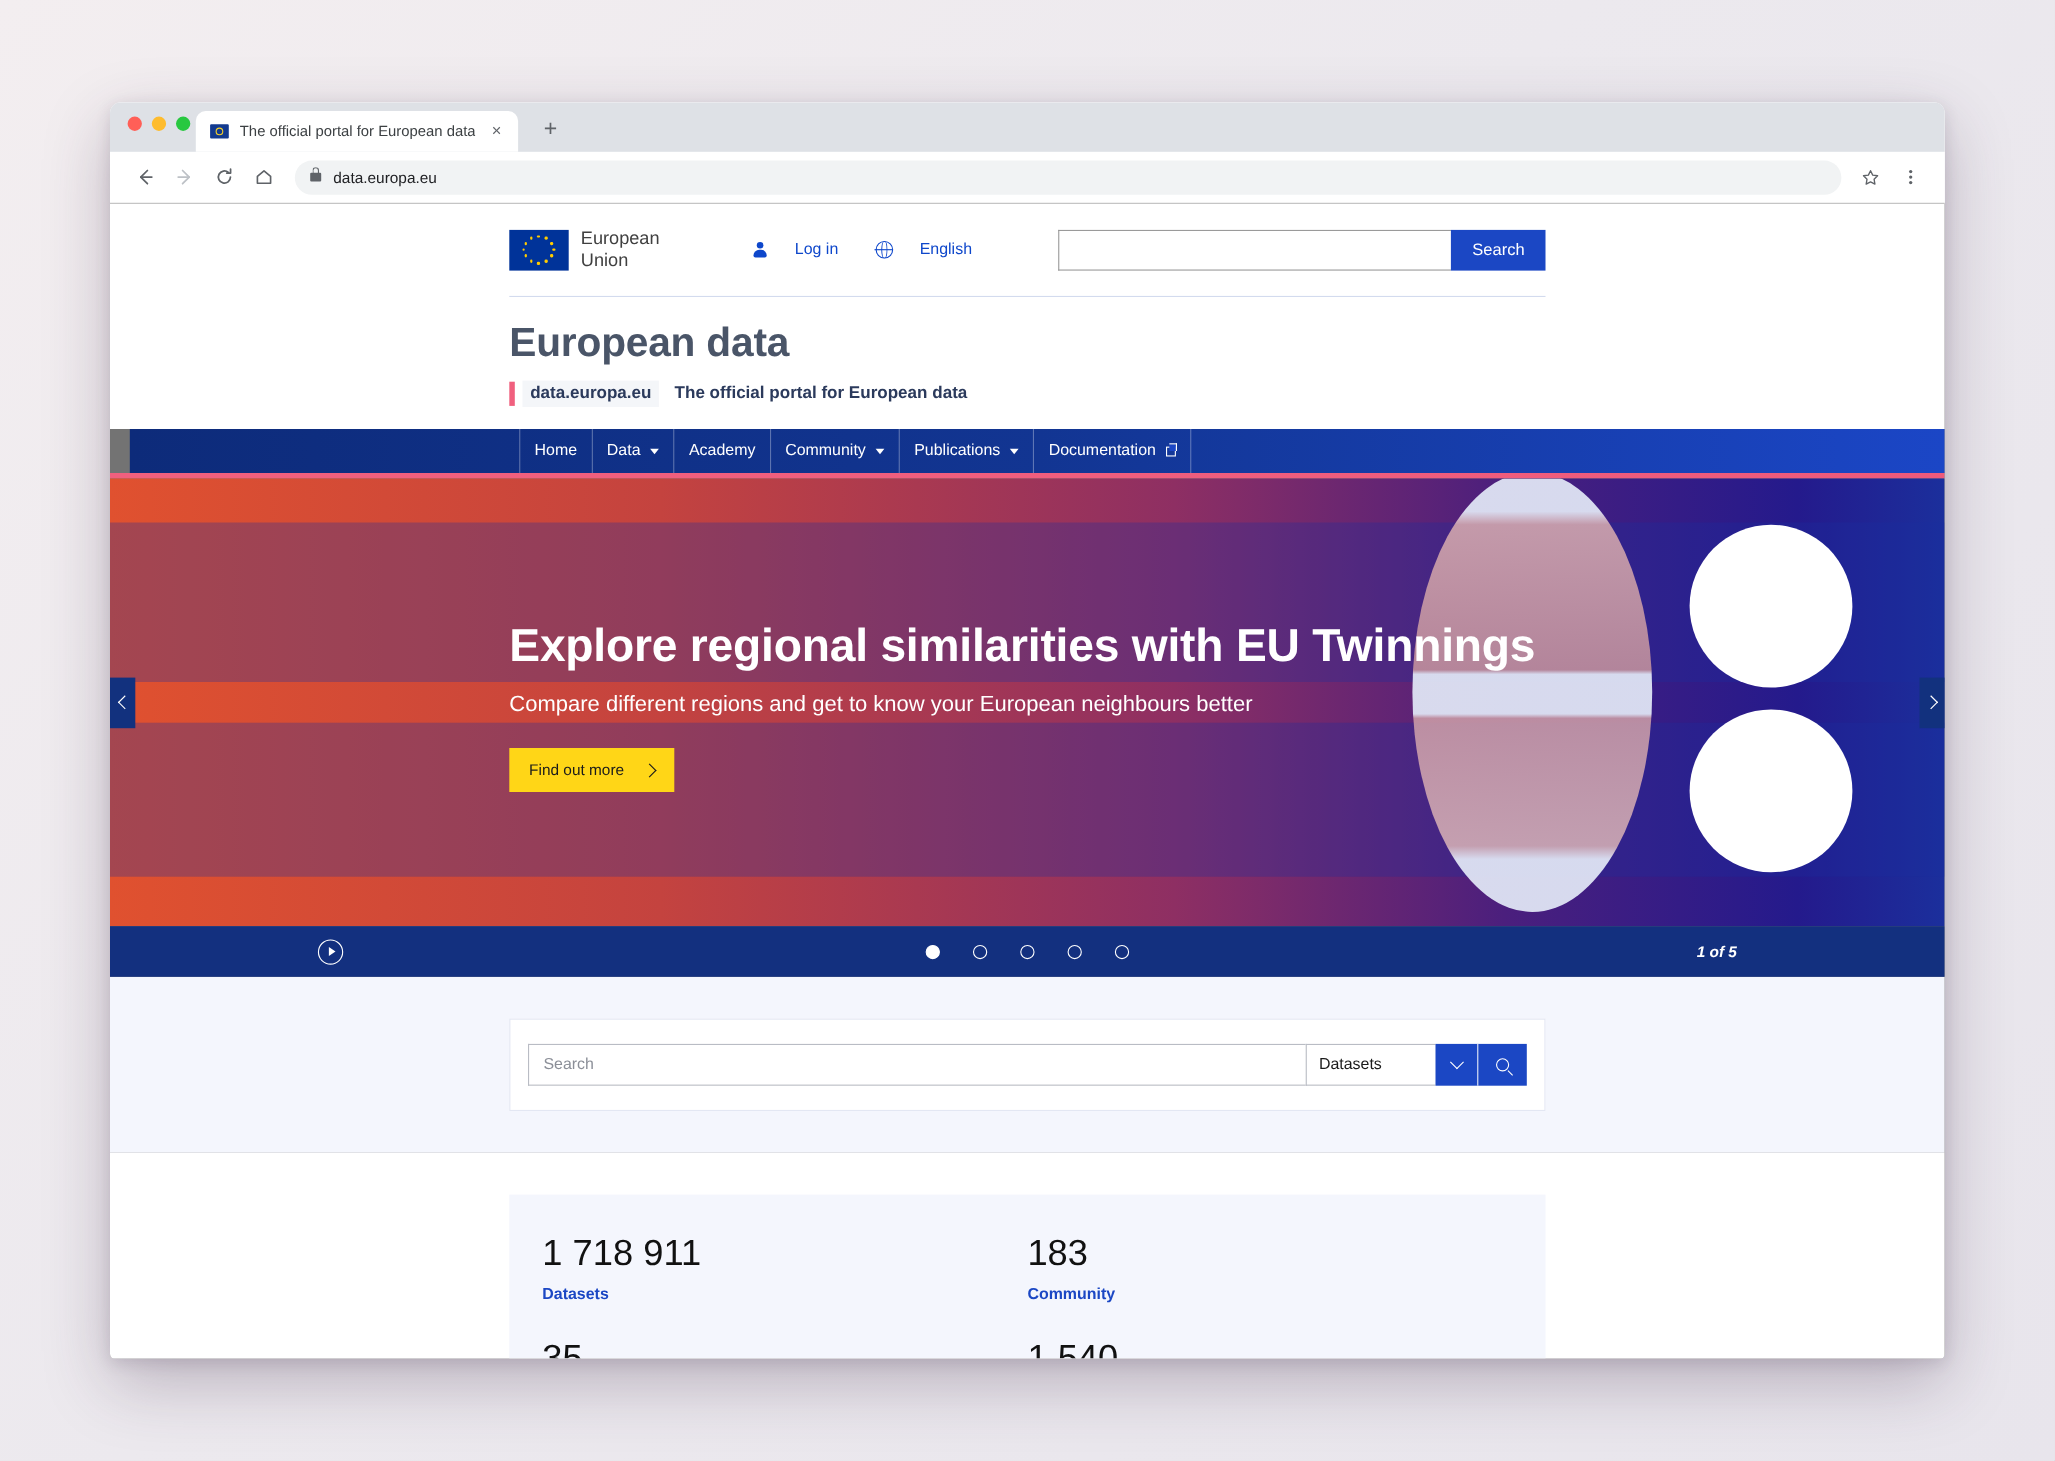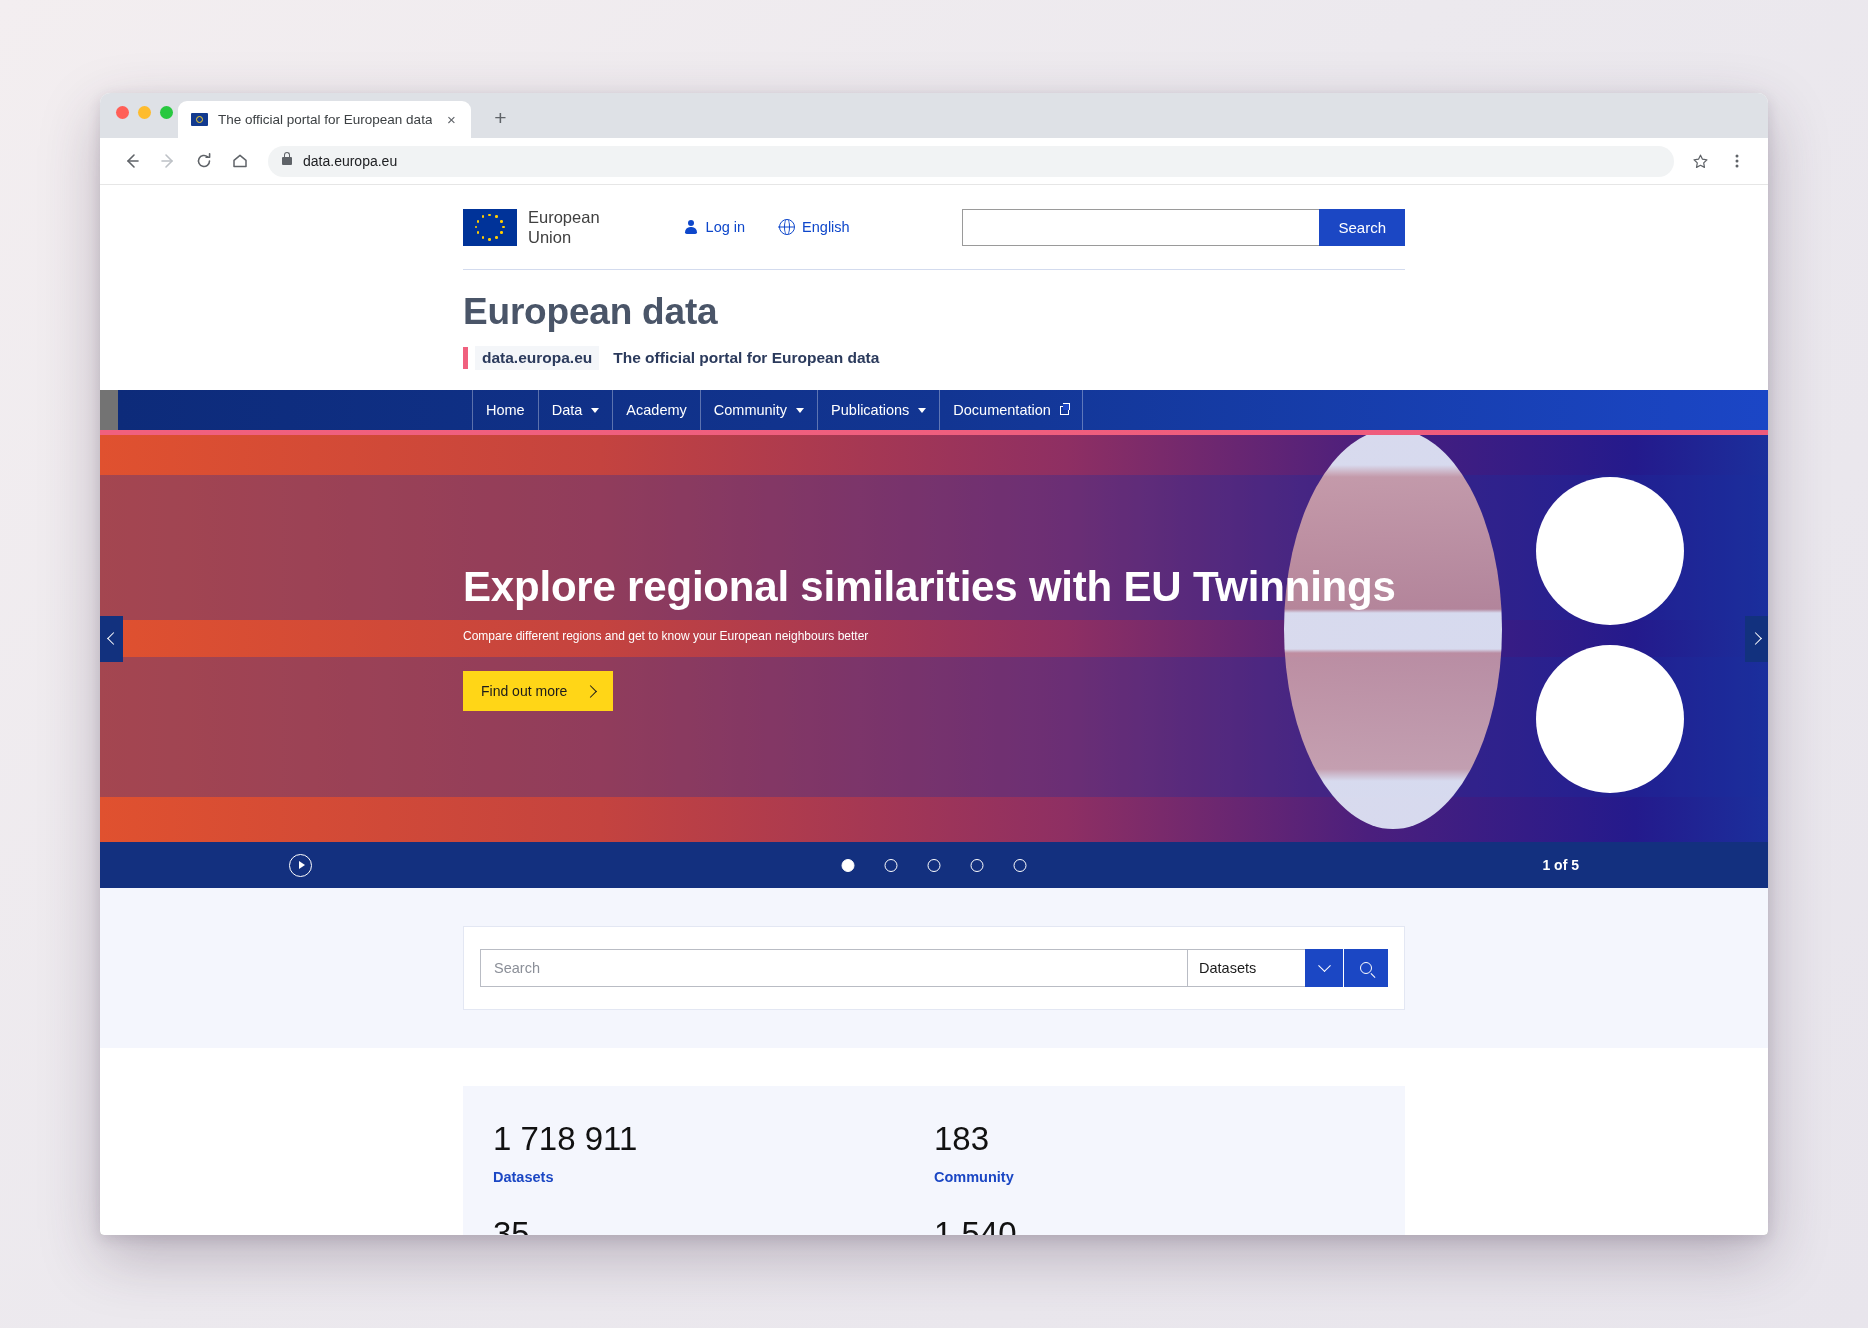--- a/index.html
+++ b/index.html
@@ -201,21 +201,21 @@
   }
   .hdr-links {
     display: flex;
     align-items: center;
     gap: 34px;
     margin-left: 84px;
   }
   .hdr-link {
     display: flex;
     align-items: center;
-    gap: 7px;
+    gap: 24px;
     color: #0e47cb;
     font-size: 14.5px;
     cursor: pointer;
   }
   .person-icon {
     width: 15px; height: 15px;
     position: relative;
     flex: none;
   }
   .person-icon::before {
@@ -434,21 +434,21 @@
     width: 942px;
     top: 128px;
   }
   .hero-title {
     font-size: 42px;
     font-weight: bold;
     color: #ffffff;
     letter-spacing: -0.2px;
   }
   .hero-sub {
-    font-size: 12px;
+    font-size: 20px;
     color: #ffffff;
     margin-top: 18px;
   }
   .hero-cta {
     margin-top: 28px;
     display: inline-flex;
     align-items: center;
     gap: 19px;
     background: #ffd617;
     color: #1b1b1b;
@@ -493,20 +493,21 @@
     align-items: center;
     position: relative;
   }
   .carousel-inner {
     width: 1290px;
     margin: 0 auto;
     display: flex;
     align-items: center;
     position: relative;
     height: 46px;
+    font-style: italic;
   }
   .play-btn {
     width: 21px; height: 21px;
     border: 1.6px solid #ffffff;
     border-radius: 50%;
     display: flex;
     align-items: center;
     justify-content: center;
     cursor: pointer;
     flex: none;

